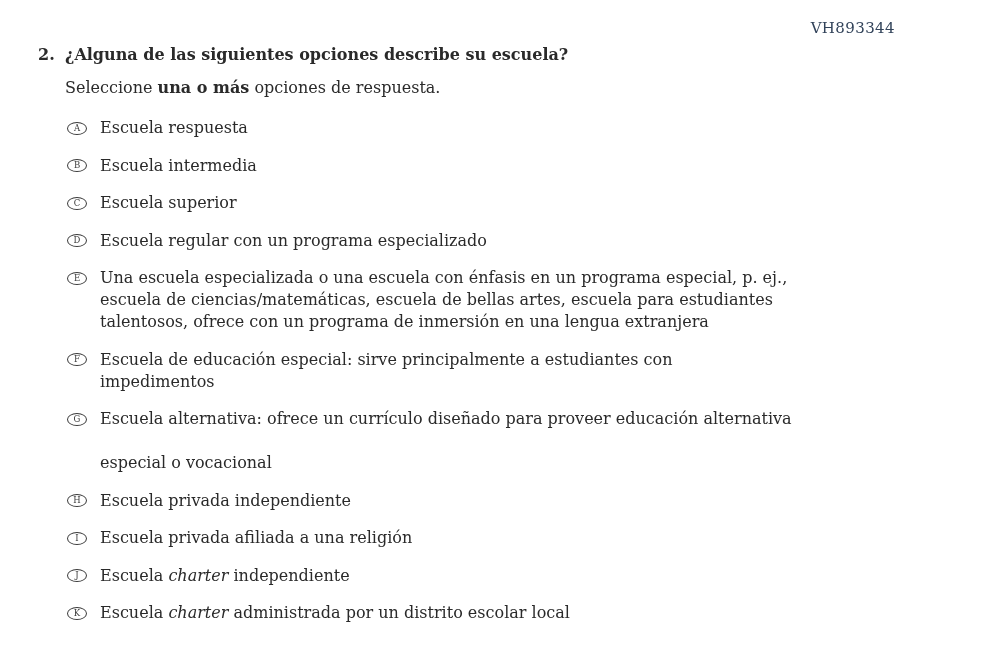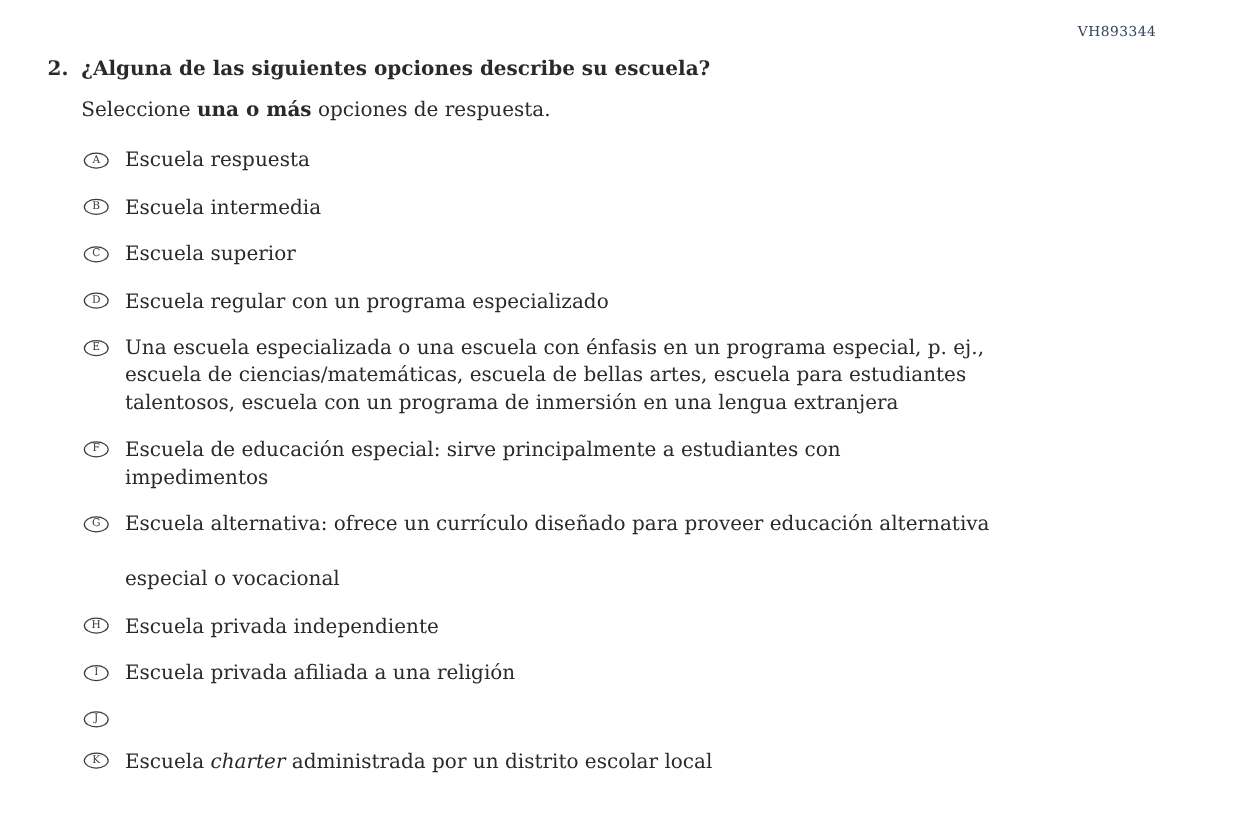--- a/index.html
+++ b/index.html
@@ -12,22 +12,22 @@
     width: 995px;
     height: 658px;
     background: #ffffff;
     font-family: "DejaVu Serif", "Liberation Serif", serif;
     color: #2a2a2a;
     overflow: hidden;
   }
   .item-code {
     position: absolute;
     top: 19px;
-    right: 70px;
-    font-size: 11px;
+    right: 100px;
+    font-size: 15px;
     letter-spacing: 0.4px;
     color: #32435a;
   }
   .question-block {
     position: absolute;
     top: 44px;
     left: 38px;
     width: 930px;
   }
   .q-header {
@@ -113,21 +113,21 @@
     <span class="option-text"><span>Escuela superior</span></span>
   </div>
 
   <div class="option-row">
     <span class="bubble">D</span>
     <span class="option-text"><span>Escuela regular con un programa especializado</span></span>
   </div>
 
   <div class="option-row">
     <span class="bubble">E</span>
-    <span class="option-text"><span>Una escuela especializada o una escuela con énfasis en un programa especial, p. ej.,</span><br><span>escuela de ciencias/matemáticas, escuela de bellas artes, escuela para estudiantes</span><br><span>talentosos, escuela con un programa de inmersión en una lengua extranjera</span></span>
+    <span class="option-text"><span>Una escuela especializada o una escuela con énfasis en un programa especial, p. ej.,</span><br><span>escuela de ciencias/matemáticas, escuela de bellas artes, escuela para estudiantes</span><br><span>talentosos, ofrece con un programa de inmersión en una lengua extranjera</span></span>
   </div>
 
   <div class="option-row">
     <span class="bubble">F</span>
     <span class="option-text"><span>Escuela de educación especial: sirve principalmente a estudiantes con</span><br><span>impedimentos</span></span>
   </div>
 
   <div class="option-row">
     <span class="bubble">G</span>
     <span class="option-text"><span>Escuela alternativa: ofrece un currículo diseñado para proveer educación alternativa</span><br><br><span>especial o vocacional</span></span>
@@ -138,20 +138,21 @@
     <span class="option-text"><span>Escuela privada independiente</span></span>
   </div>
 
   <div class="option-row">
     <span class="bubble">I</span>
     <span class="option-text"><span>Escuela privada afiliada a una religión</span></span>
   </div>
 
   <div class="option-row">
     <span class="bubble">J</span>
+    <span class="option-text"><span>Escuela </span><em>charter</em><span> independiente</span></span>
   </div>
 
   <div class="option-row">
     <span class="bubble">K</span>
     <span class="option-text"><span>Escuela </span><em>charter</em><span> administrada por un distrito escolar local</span></span>
   </div>
 </div>
 
   </div>
 </div>

